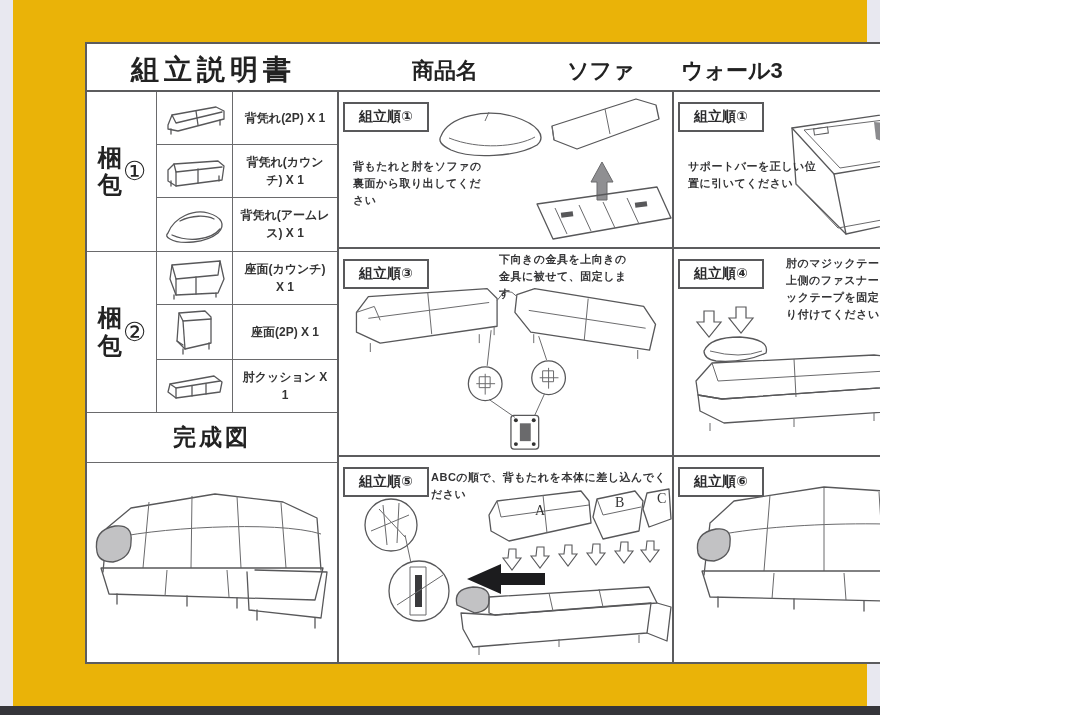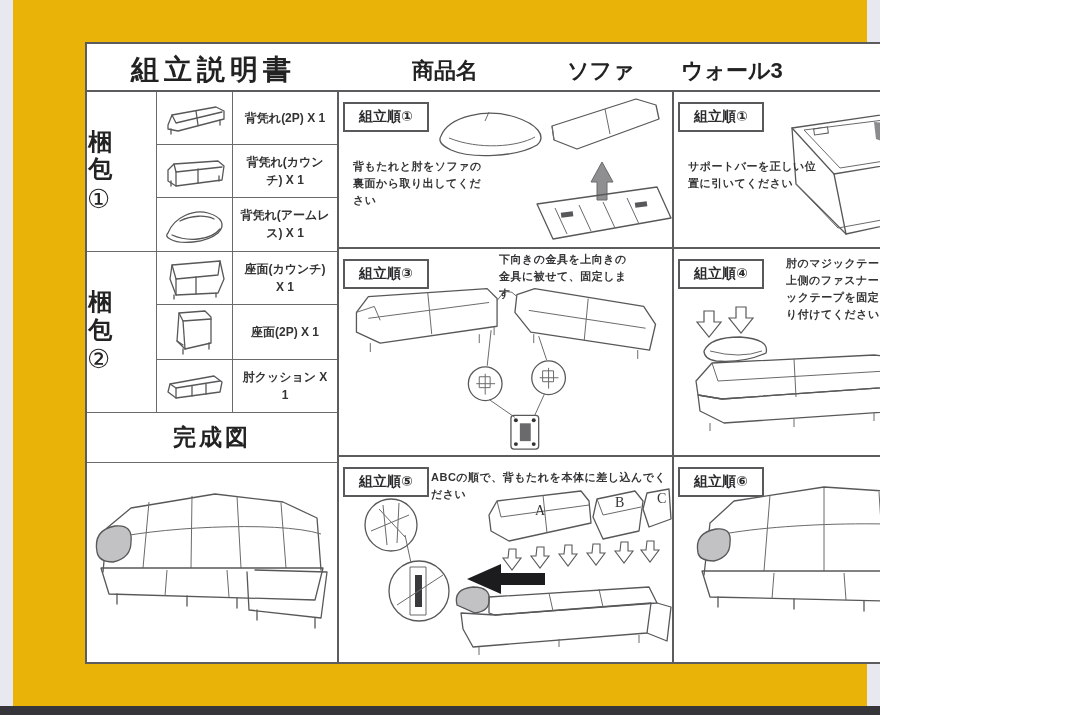--- a/index.html
+++ b/index.html
@@ -19,21 +19,21 @@
   
   .vline-main{position:absolute;left:250px;top:46px;bottom:0;width:2px;background:#5c5c5e;}
   .vline-steps{position:absolute;left:585px;top:46px;bottom:0;width:2px;background:#5c5c5e;}
   .hline-1{position:absolute;left:250px;right:0;top:203px;height:2px;background:#5c5c5e;}
   .hline-2{position:absolute;left:250px;right:0;top:411px;height:2px;background:#5c5c5e;}
   
   .parts-table{position:absolute;left:0;top:48px;width:250px;height:321px;display:grid;
     grid-template-columns:70px 76px 104px;grid-template-rows:repeat(6,1fr);}
   .pcell{border-right:1px solid #6a6a6c;border-bottom:1px solid #6a6a6c;display:flex;align-items:center;justify-content:center;}
   .pcell.last-col{border-right:none;}
-  .pkg-label{grid-column:1;display:flex;flex-direction:column;justify-content:center;
+  .pkg-label{grid-column:1;display:flex;flex-direction:row;align-items:center;justify-content:center;
     font-size:24px;font-weight:bold;color:#232323;line-height:1.15;border-right:1px solid #6a6a6c;border-bottom:1px solid #6a6a6c;}
   .pkg-label .chars{width:1.1em;text-align:center;word-break:break-all;}
   .pkg-label .num{font-size:26px;font-weight:normal;margin-top:2px;}
   .pkg1{grid-row:1/4;}
   .pkg2{grid-row:4/7;}
   .part-name{font-size:12px;font-weight:bold;color:#333;text-align:center;line-height:1.5;padding:0 6px;word-break:break-all;}
   
   .finished-cell{position:absolute;left:0;top:369px;width:250px;height:49px;border-bottom:1px solid #6a6a6c;
     display:flex;align-items:center;justify-content:center;font-size:23px;font-weight:bold;letter-spacing:3px;color:#222;}
   .finished-art{position:absolute;left:0;top:418px;width:250px;height:198px;}

